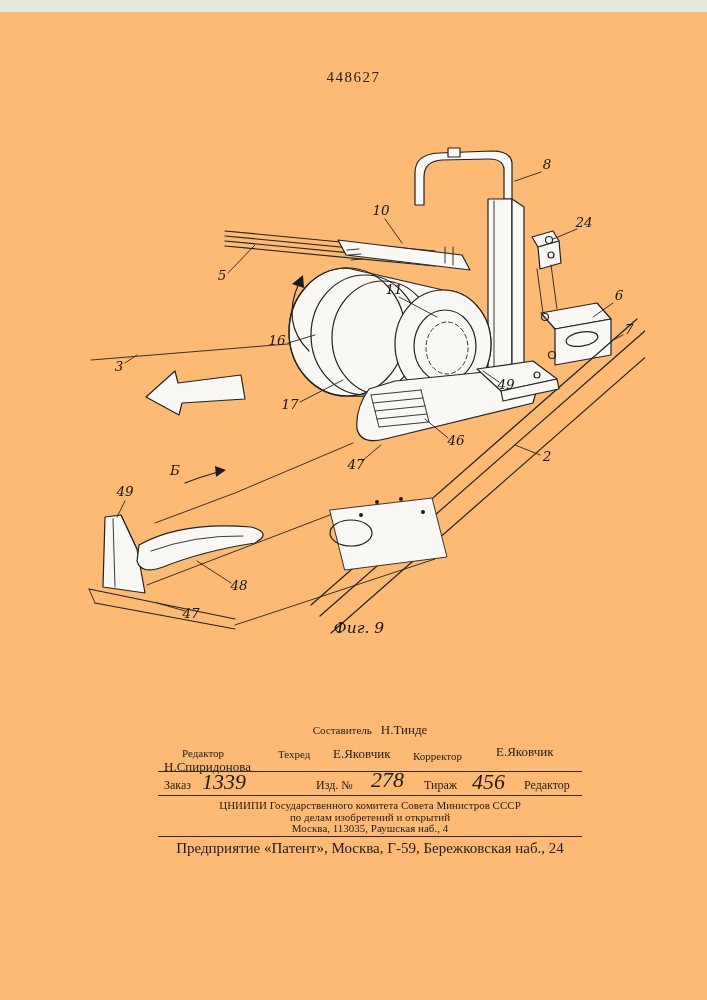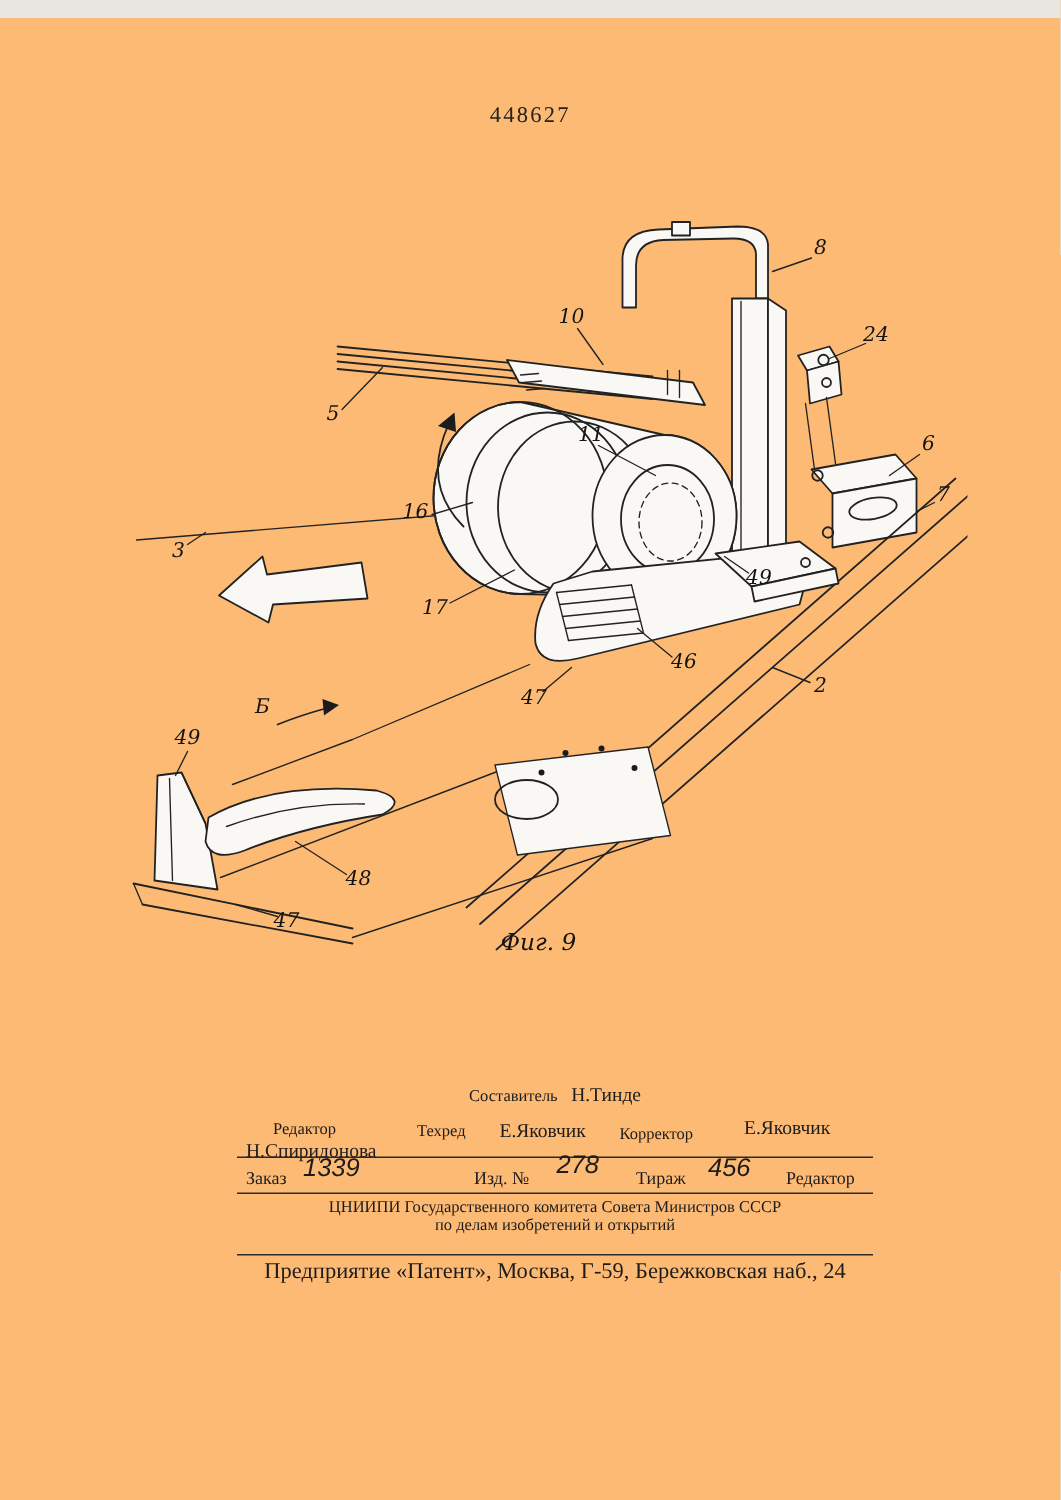--- a/index.html
+++ b/index.html
@@ -23,21 +23,21 @@
     font-family:"DejaVu Serif", serif; font-style:italic; font-size:13.5px;
     fill:#141414; text-anchor:middle;
   }
   text.cap { font-family:"DejaVu Serif", serif; font-style:italic; font-size:15.5px;
     fill:#141414; text-anchor:middle; }
   .colophon { position:absolute; left:158px; top:705px; width:424px; height:140px; font-size:12px; }
   .abs { position:absolute; white-space:nowrap; }
   .rule { position:absolute; left:0; width:100%; border-top:1.6px solid #2a2a2a; height:0; }
   .small { font-size:11px; }
   .name  { font-size:13px;text-align:center; }
-  .hand  { font-family:Liberation Sans, sans-serif; font-style:italic; font-size:17px; }
+  .hand  { font-family:Liberation Serif, serif; font-style:italic; font-size:22px; }
   .bold  { font-weight:normal; }
   .center{ left:0; width:100%; text-align:center; }
 </style>
 </head>
 <body>
 
 <div class="page">
 
   <div class="patent-number">448627</div>
 
@@ -227,19 +227,20 @@
     <span class="abs" style="left:158px;top:61px">Изд. №</span>
     <span class="abs hand" style="left:213px;top:50px">278</span>
     <span class="abs" style="left:266px;top:61px">Тираж</span>
     <span class="abs hand" style="left:314px;top:52px">456</span>
     <span class="abs" style="left:366px;top:61px">Редактор</span>
 
     <div class="rule" style="top:78px"></div>
 
     <div class="abs center" style="top:94px;font-size:11px">по  делам  изобретений  и  открытий</div>
     <div class="abs center bold" style="top:82px;font-size:11px">ЦНИИПИ  Государственного  комитета  Совета  Министров  СССР</div>
+    <div class="abs center" style="top:105px;font-size:11px">Москва, 113035, Раушская наб., 4</div>
 
     <div class="rule" style="top:119px"></div>
 
     <div class="abs center" style="top:123px;font-size:15px">Предприятие  «Патент»,  Москва,  Г-59,  Бережковская  наб.,  24</div>
   </div>
 
 </div>
 
 </body></html>

